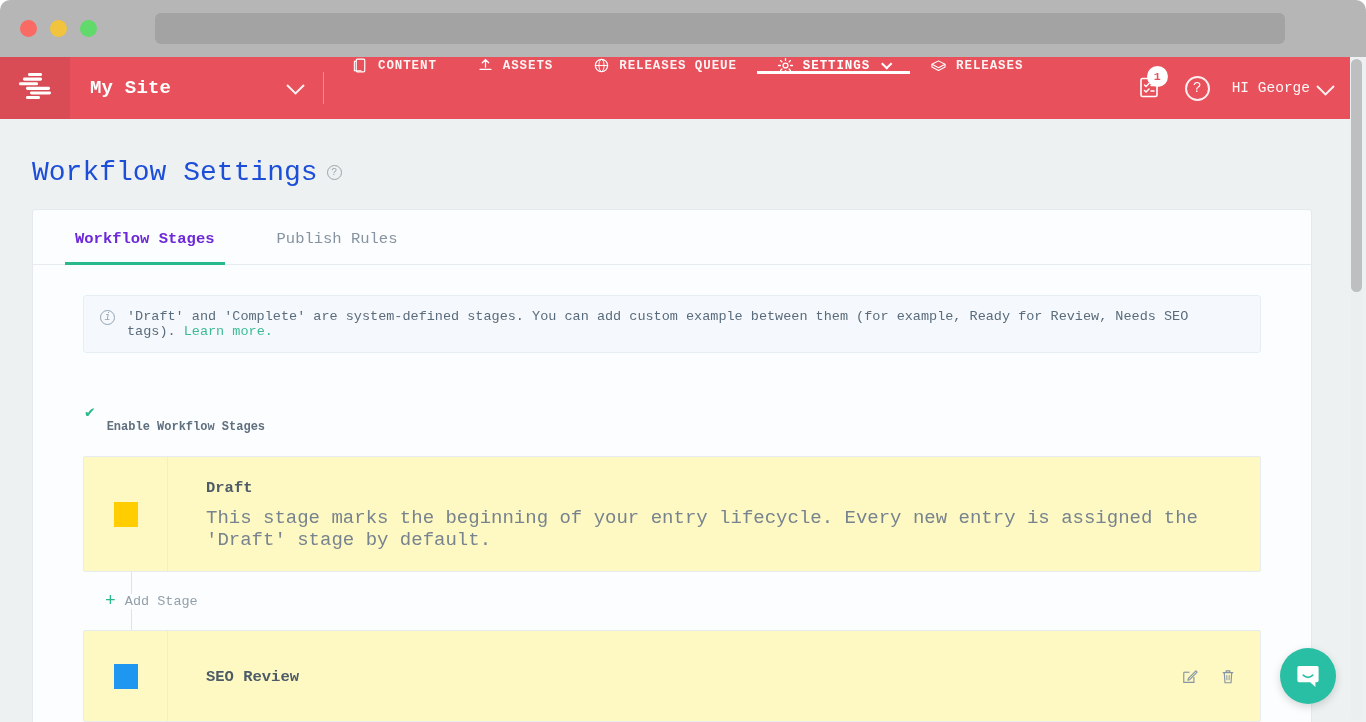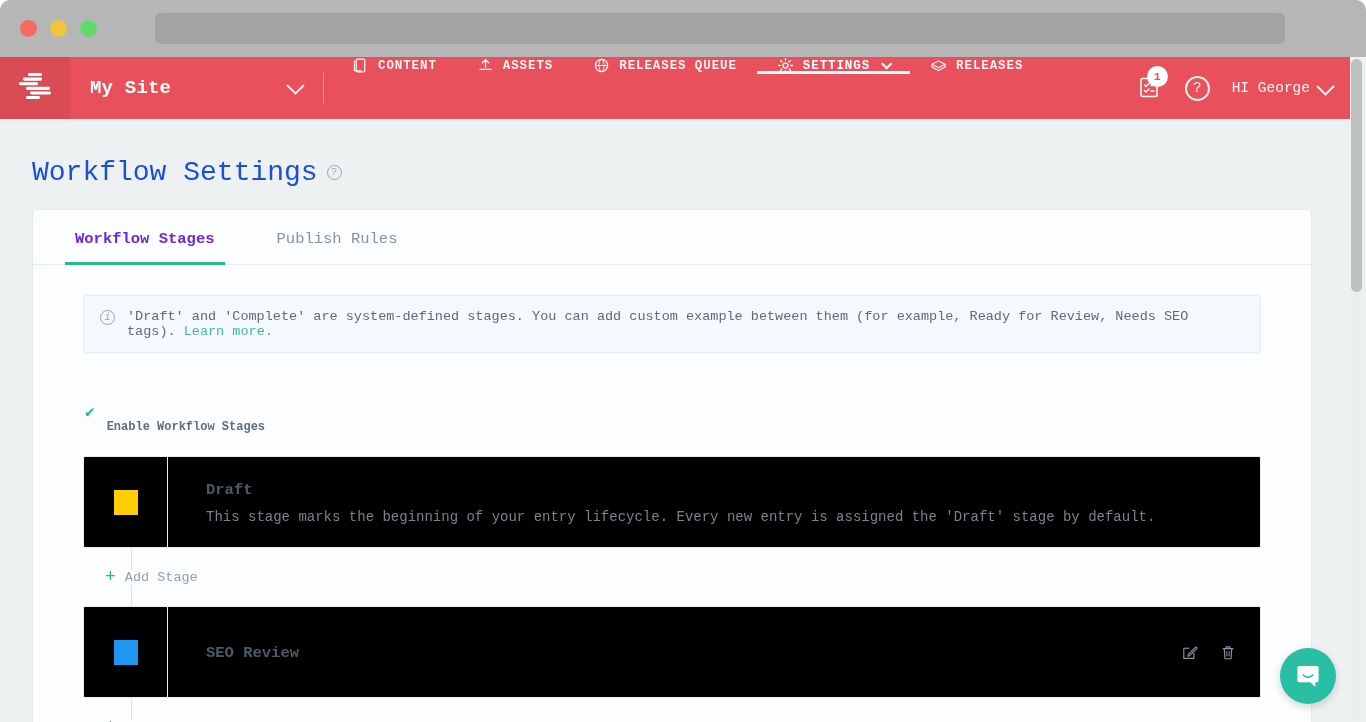--- a/index.html
+++ b/index.html
@@ -181,35 +181,35 @@
   }
   .check-ico { color: #29b98c; font-size: 16px; font-weight: bold; }
   .enable-label { font-size: 12px; color: #5f6f7e; font-weight: bold; margin-top: 30px; }
 
   
   .stages { margin-top: 22px; position: relative; }
   .stage {
     display: flex;
     border: 1px solid #e6ecef;
     border-radius: 2px;
-    background: #000000;
+    background: #fef9c3;
     min-height: 92px;
     position: relative;
   }
   .swatch-col {
     width: 84px; display: flex; align-items: center; justify-content: center;
     border-right: 1px solid #e6ecef;
   }
   .swatch { width: 24px; height: 25px; }
   .stage-main {
     flex: 1; padding: 22px 20px 20px 38px;
     display: flex; flex-direction: column; justify-content: center;
   }
   .stage-name { font-size: 15.5px; color: #4d5b68; font-weight: bold; }
-  .stage-desc { font-size: 14px; color: #77838e; margin-top: 10px; }
+  .stage-desc { font-size: 19px; color: #77838e; margin-top: 10px; }
   .stage-actions {
     display: flex; align-items: center; gap: 22px;
     padding-right: 24px;
   }
   .act-ico { width: 16px; height: 17px; cursor: pointer; display: block; }
 
   .add-stage-row {
     position: relative;
     height: 58px;
     display: flex; align-items: center;

